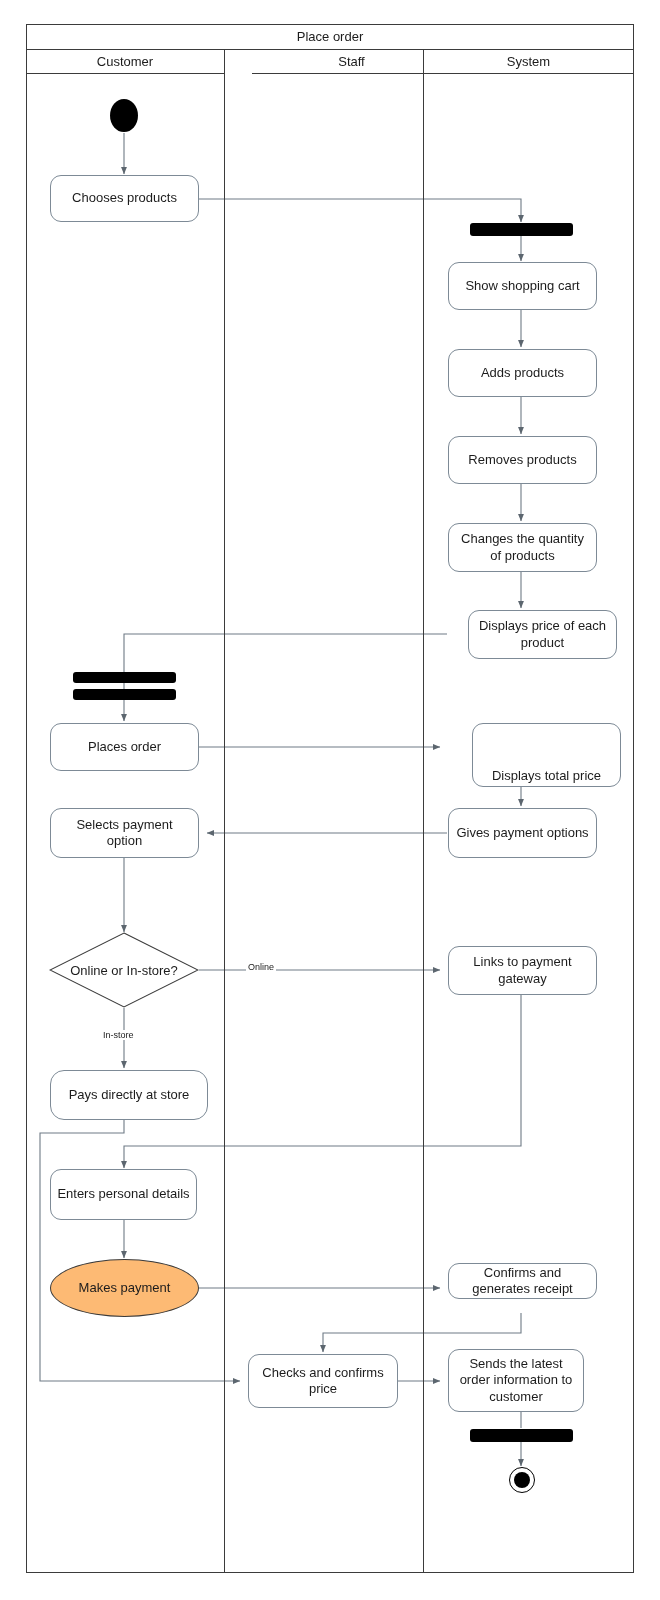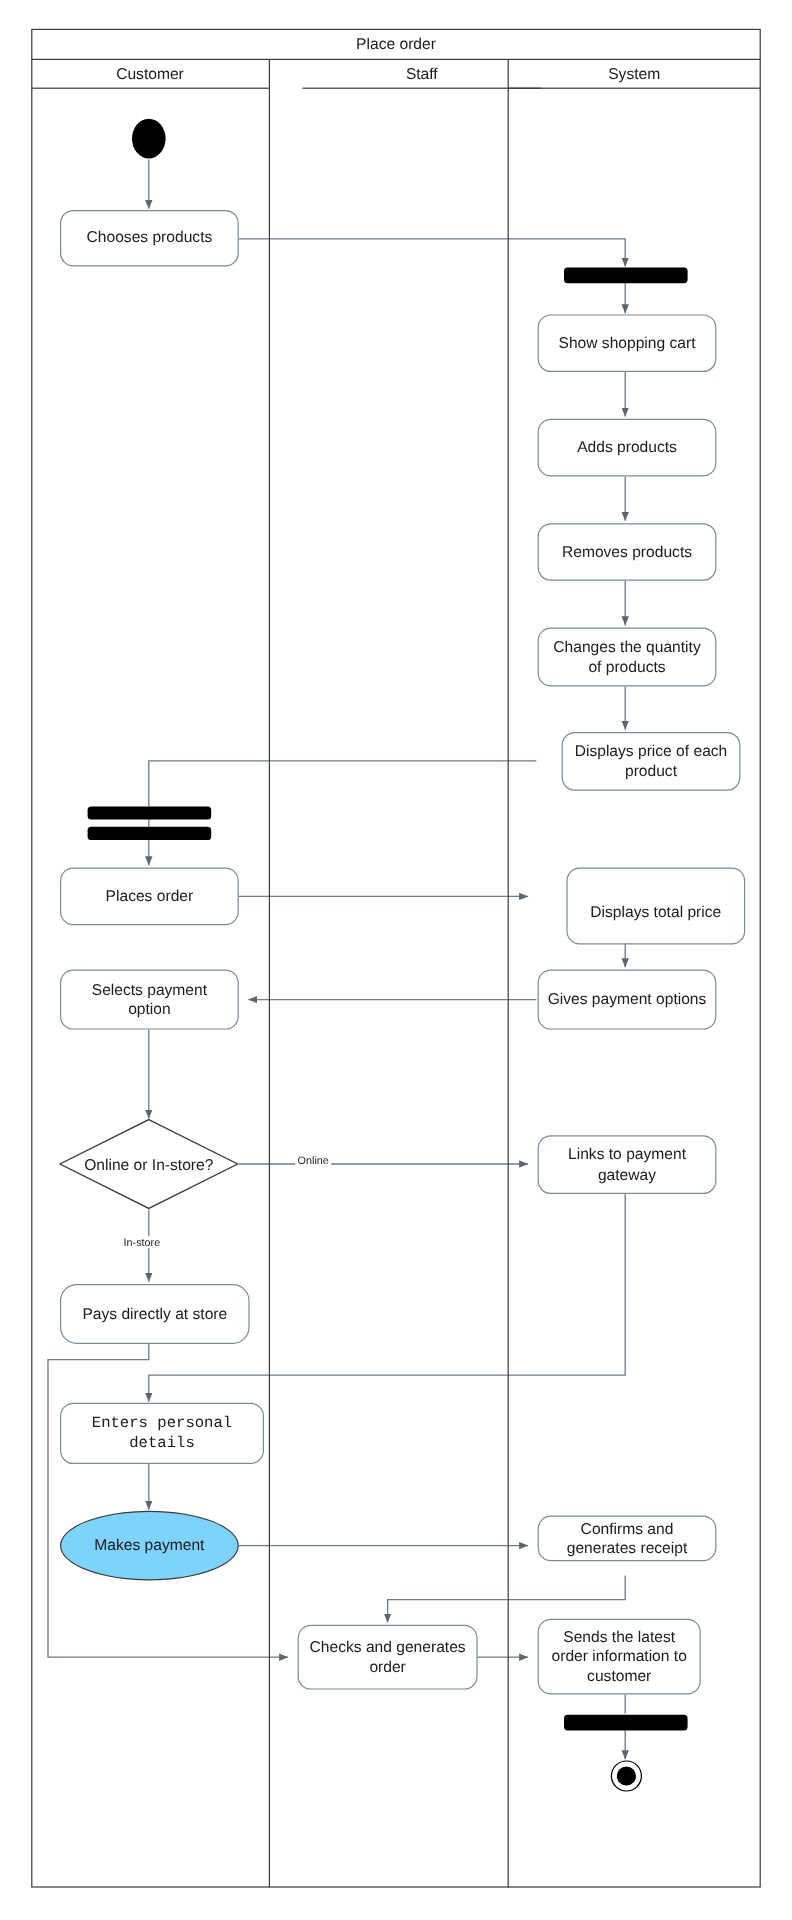--- a/index.html
+++ b/index.html
@@ -66,26 +66,26 @@
     justify-content: center;
     text-align: center;
     font-size: 13px;
     line-height: 1.25;
     color: #1c1c1c;
   }
   .activity {
     border: 1px solid #7d8a96;
     border-radius: 11px;
     background: #ffffff;
-    padding: 18px 6px;
+    padding: 2px 6px;
   }
   .ellipse {
     border: 1px solid #3b3b3b;
     border-radius: 50%;
-    background: #7dd3fc;
+    background: #fdba74;
   }
   .diamond-wrap {
     position: absolute;
   }
   .diamond-shape {
     position: absolute;
     left: 0;
     top: 0;
   }
   .diamond-label {
@@ -276,34 +276,34 @@
   </div>
 
   <div class="node activity" style="left:448px; top:946px; width:149px; height:49px;">
     <span>Links to payment gateway</span>
   </div>
 
   <div class="node activity" style="left:50px; top:1070px; width:158px; height:50px;border-radius:14px;">
     <span>Pays directly at store</span>
   </div>
 
-  <div class="node activity" style="left:50px; top:1169px; width:170px; height:51px;font-family:Liberation Mono, monospace;">
+  <div class="node activity" style="left:50px; top:1169px; width:147px; height:51px;">
     <span>Enters personal details</span>
   </div>
 
   <div class="node ellipse" style="left:50px; top:1259px; width:149px; height:58px;">
     <span>Makes payment</span>
   </div>
 
   <div class="node activity" style="left:448px; top:1263px; width:149px; height:36px;">
     <span>Confirms and generates receipt</span>
   </div>
 
   <div class="node activity" style="left:248px; top:1354px; width:150px; height:54px;">
-    <span>Checks and generates order</span>
+    <span>Checks and confirms price</span>
   </div>
 
   <div class="node activity" style="left:448px; top:1349px; width:136px; height:63px;">
     <span>Sends the latest order information to customer</span>
   </div>
 
   <div class="bar" style="left:470px; top:1429px; width:103px; height:13px;"></div>
 
   <div class="end-node-outer" style="left:509px; top:1467px; width:26px; height:26px;"></div>
   <div class="end-node-inner" style="left:514px; top:1472px; width:16px; height:16px;"></div>

